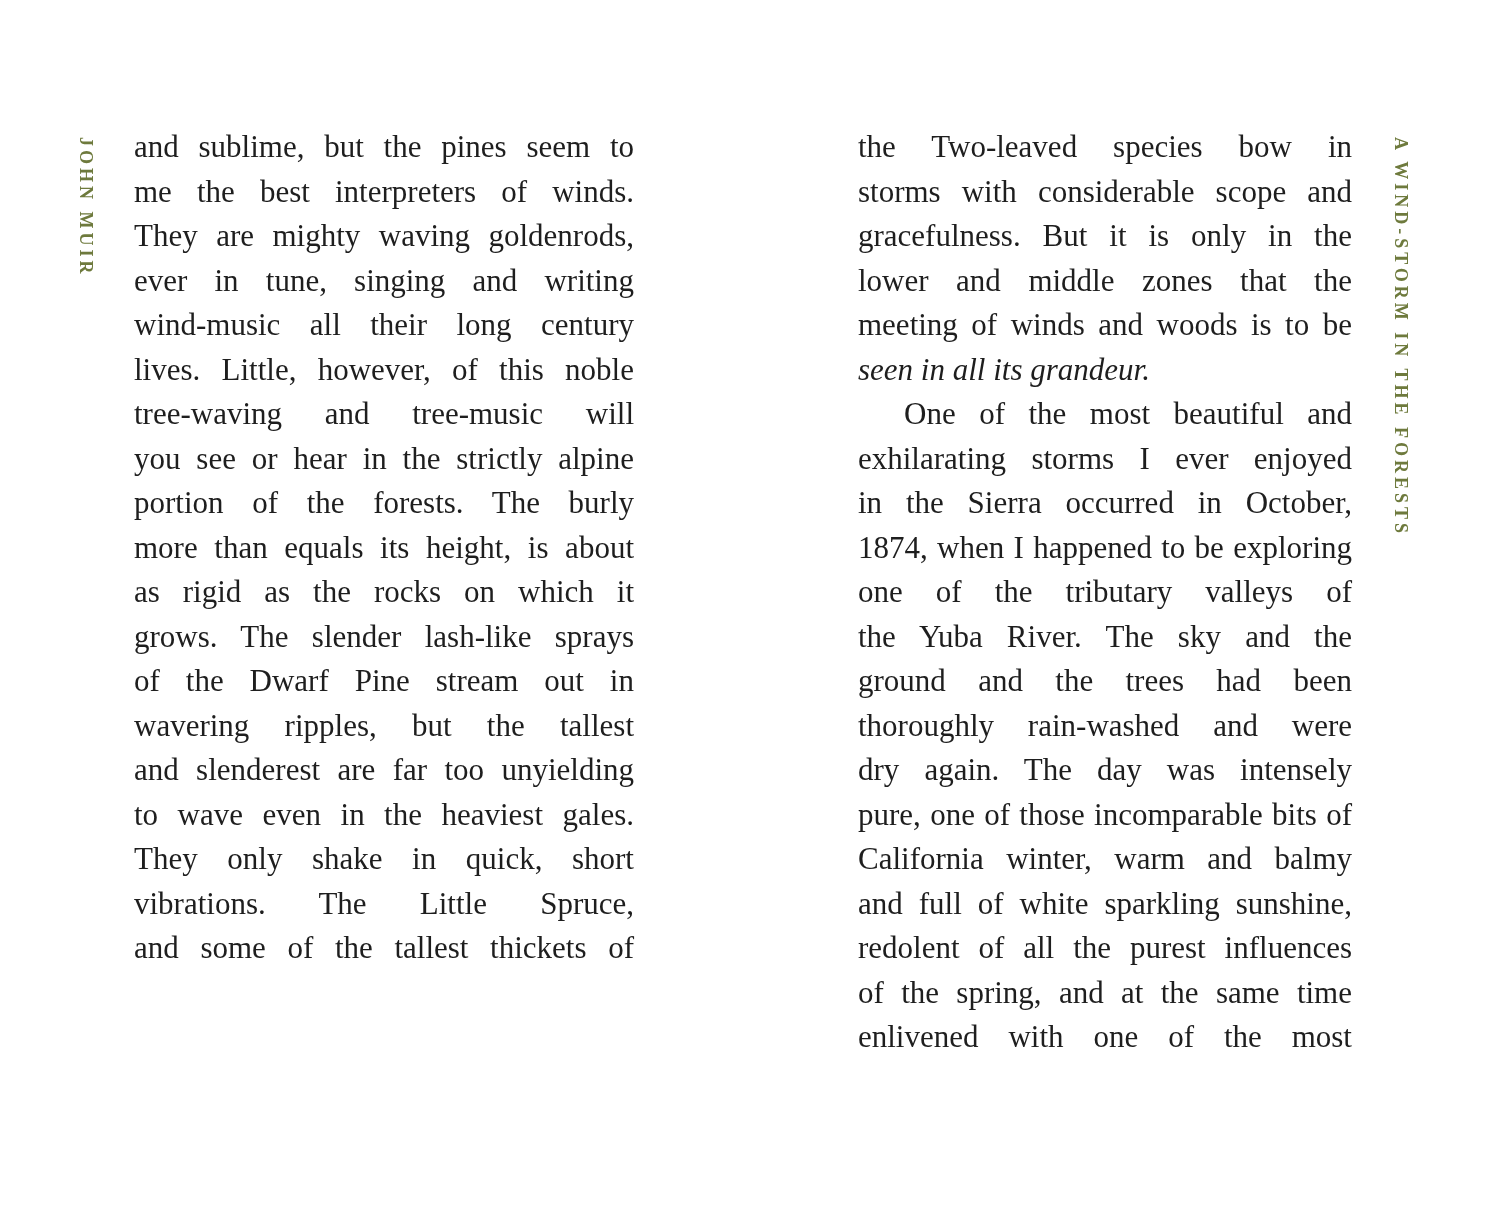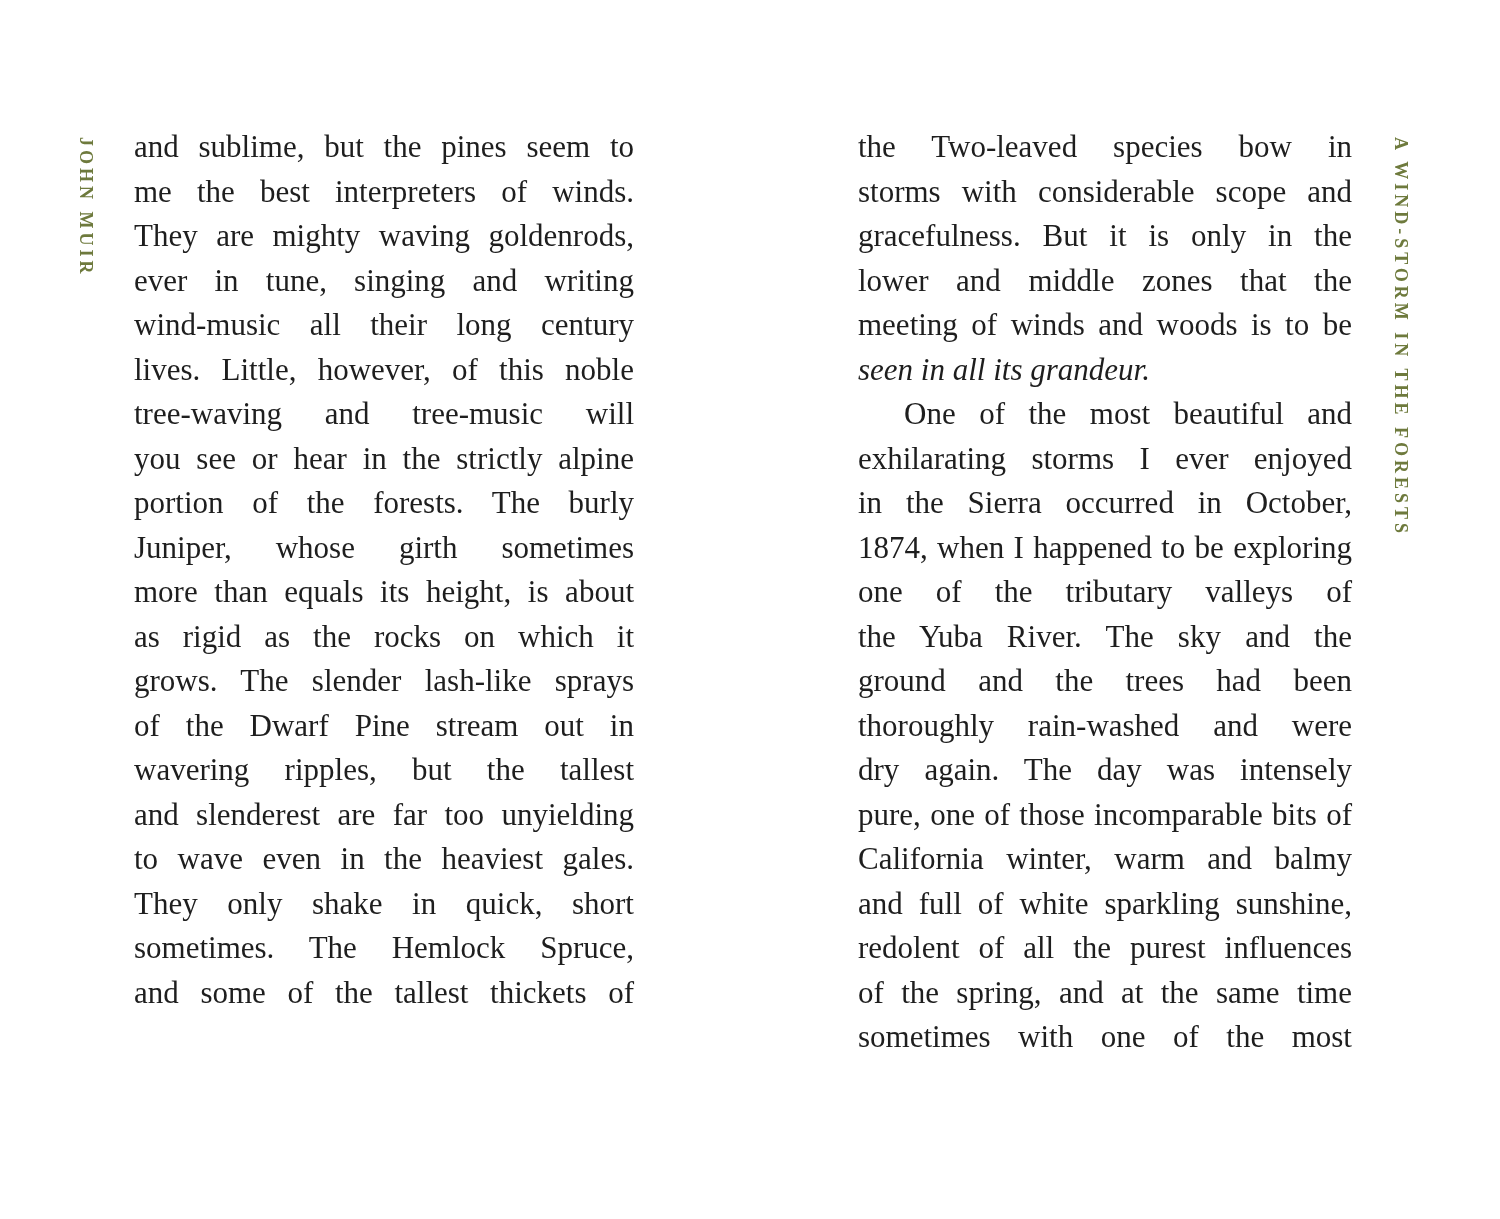--- a/index.html
+++ b/index.html
@@ -59,30 +59,29 @@
   <div class="column left-col" style="color: rgb(30, 30, 30);">
       <div class="line">and sublime, but the pines seem to</div>
       <div class="line">me the best interpreters of winds.</div>
       <div class="line">They are mighty waving goldenrods,</div>
       <div class="line">ever in tune, singing and writing</div>
       <div class="line">wind-music all their long century</div>
       <div class="line">lives. Little, however, of this noble</div>
       <div class="line">tree-waving and tree-music will</div>
       <div class="line">you see or hear in the strictly alpine</div>
       <div class="line">portion of the forests. The burly</div>
-      <div class="line">Juniper, whose girth sometimes</div>
       <div class="line">more than equals its height, is about</div>
       <div class="line">as rigid as the rocks on which it</div>
       <div class="line">grows. The slender lash-like sprays</div>
       <div class="line">of the Dwarf Pine stream out in</div>
       <div class="line">wavering ripples, but the tallest</div>
       <div class="line">and slenderest are far too unyielding</div>
       <div class="line">to wave even in the heaviest gales.</div>
       <div class="line">They only shake in quick, short</div>
-      <div class="line">sometimes. The Hemlock Spruce,</div>
+      <div class="line">vibrations. The Little Spruce,</div>
       <div class="line">and some of the tallest thickets of</div>
     </div>
 
   <div class="column right-col" style="color: rgb(30, 30, 30);">
       <div class="line">the Two-leaved species bow in</div>
       <div class="line">storms with considerable scope and</div>
       <div class="line">gracefulness. But it is only in the</div>
       <div class="line">lower and middle zones that the</div>
       <div class="line">meeting of winds and woods is to be</div>
       <div class="line nojust">seen in all its grandeur.</div>
@@ -93,18 +92,18 @@
       <div class="line">one of the tributary valleys of</div>
       <div class="line">the Yuba River. The sky and the</div>
       <div class="line">ground and the trees had been</div>
       <div class="line">thoroughly rain-washed and were</div>
       <div class="line">dry again. The day was intensely</div>
       <div class="line">pure, one of those incomparable bits of</div>
       <div class="line">California winter, warm and balmy</div>
       <div class="line">and full of white sparkling sunshine,</div>
       <div class="line">redolent of all the purest influences</div>
       <div class="line">of the spring, and at the same time</div>
-      <div class="line">sometimes with one of the most</div>
+      <div class="line">enlivened with one of the most</div>
     </div>
 
   <div class="margin-label right" style="color: rgb(110, 122, 61);">A WIND-STORM IN THE FORESTS</div>
 
 </div>
 
 </body></html>

